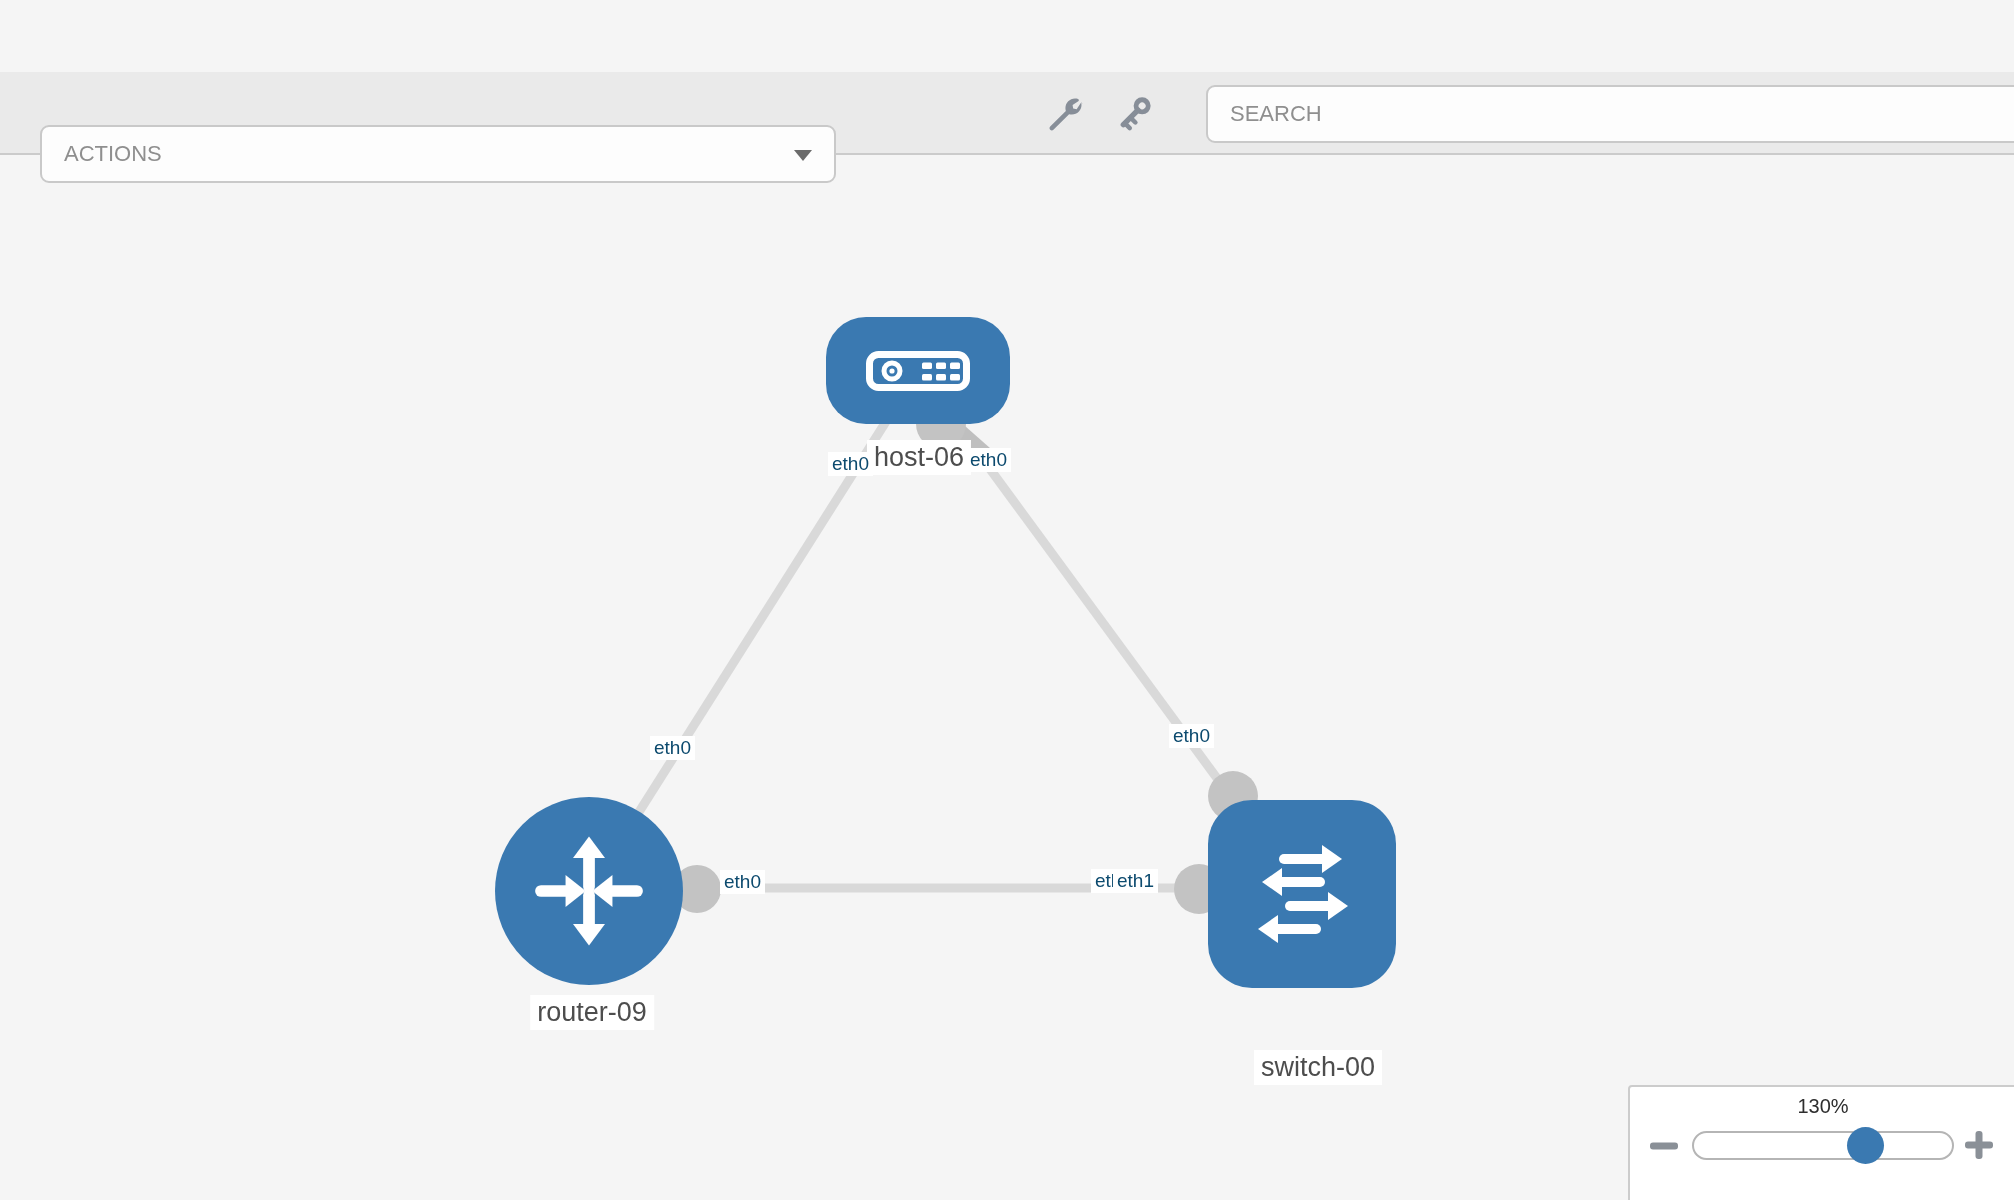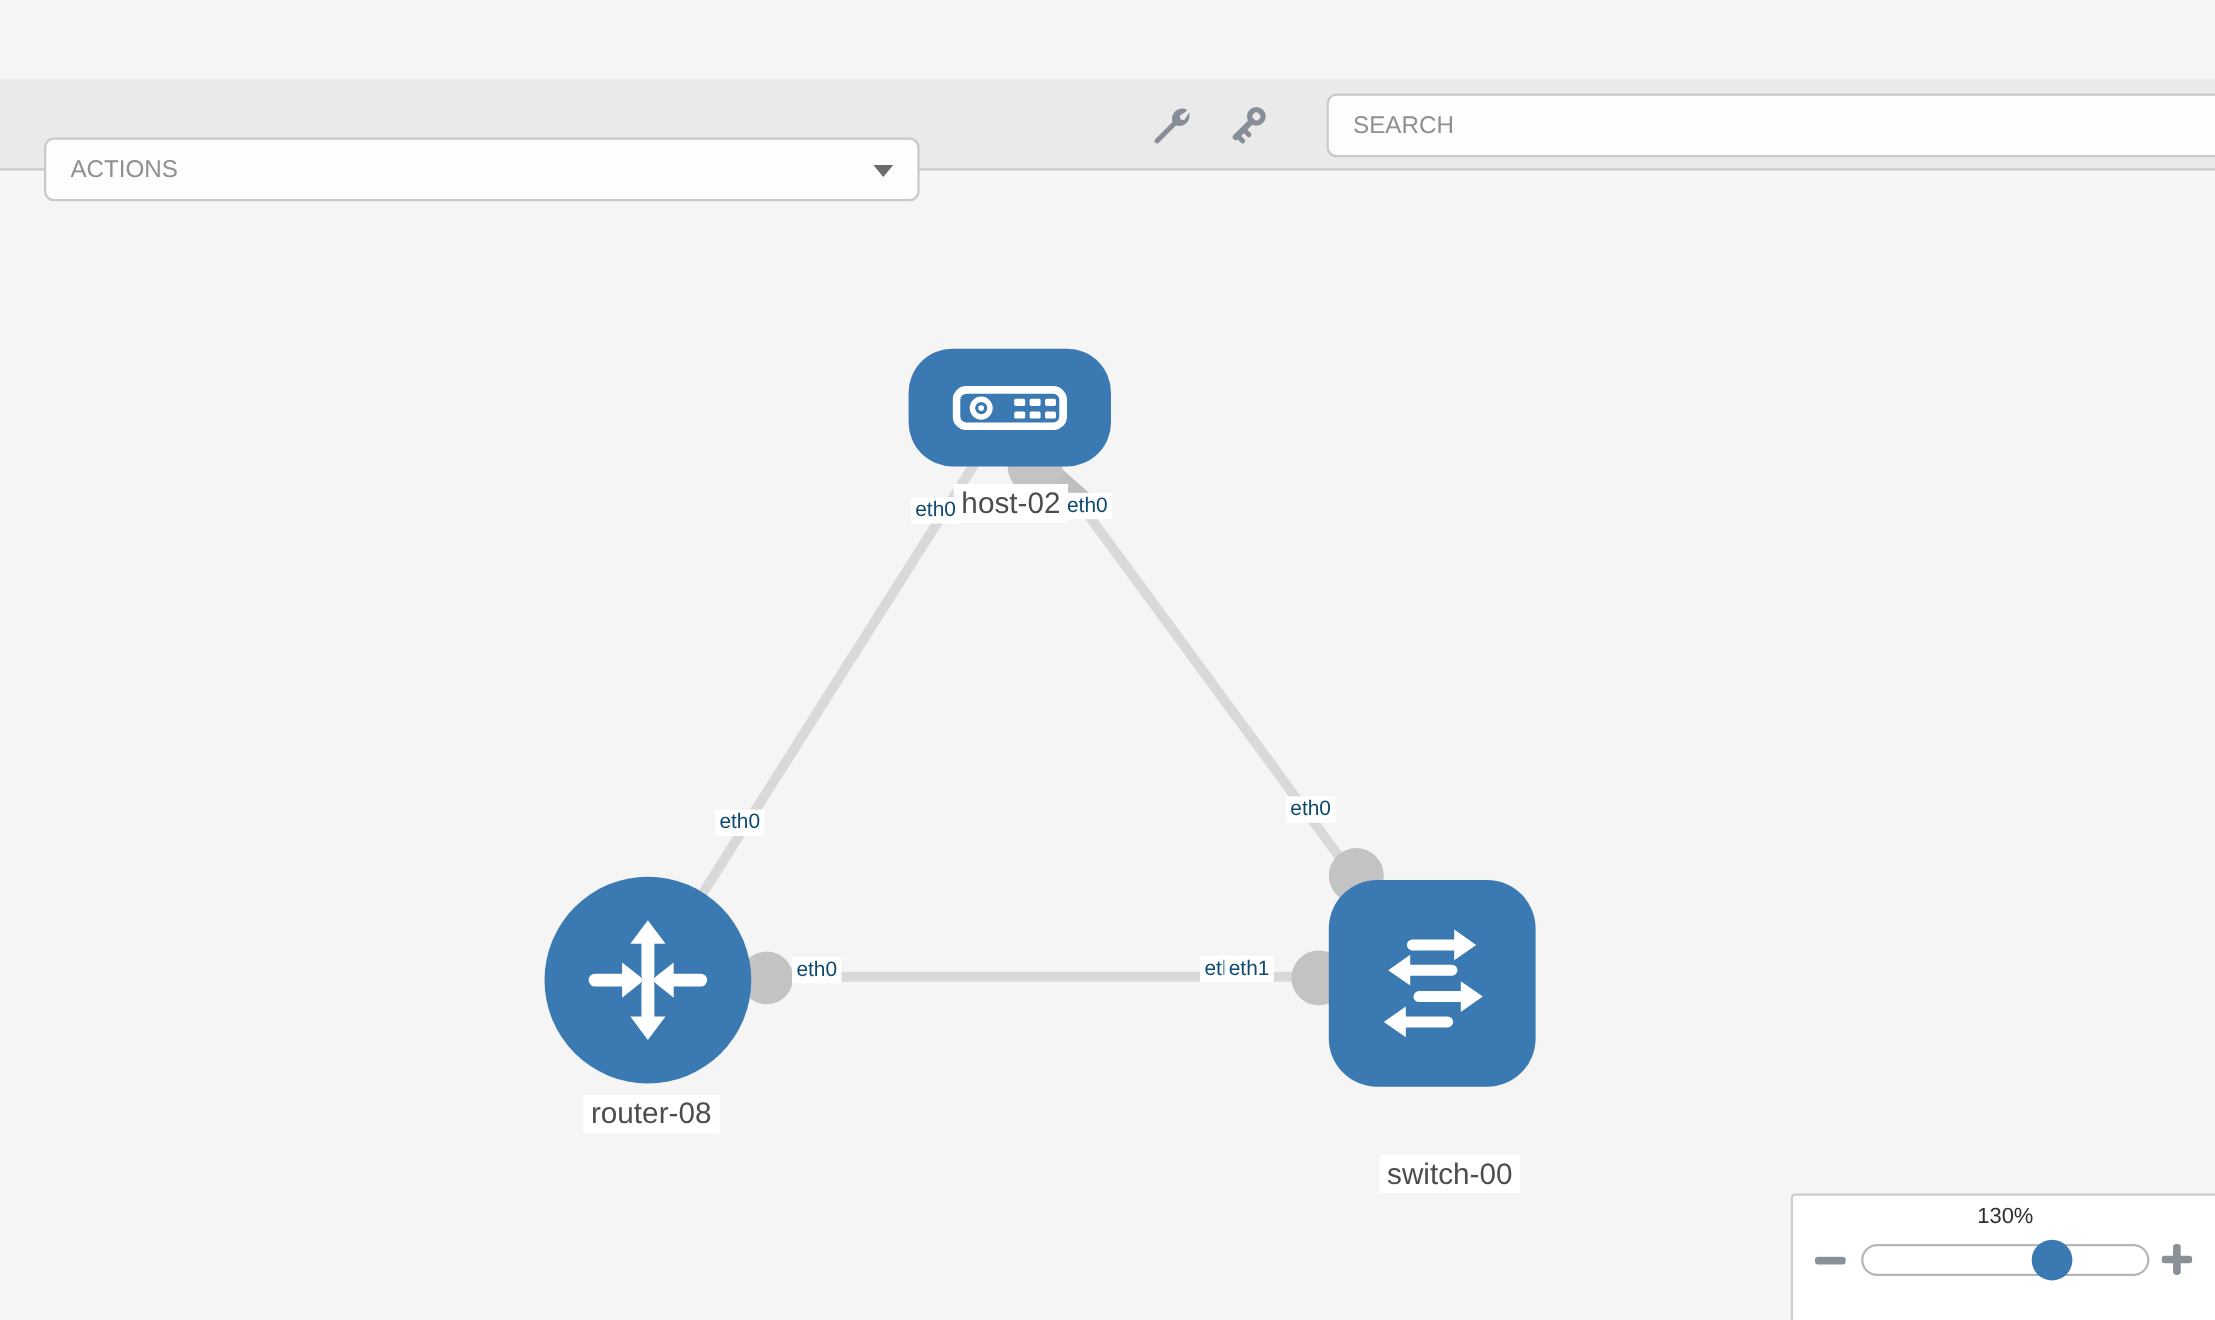--- a/index.html
+++ b/index.html
@@ -165,22 +165,22 @@
           <path d="M76 51 L36 51"></path>
             <polygon points="18,51 38,37 38,65" stroke="none"></polygon>
           <path d="M46 75 L86 75"></path>
             <polygon points="104,75 84,61 84,89" stroke="none"></polygon>
           <path d="M72 98 L32 98"></path>
             <polygon points="14,98 34,84 34,112" stroke="none"></polygon>
         </g>
       </svg>
     </div>
 
-    <span class="node-label lbl-host">host-02</span>
-    <span class="node-label lbl-router">router-08</span>
+    <span class="node-label lbl-host">host-06</span>
+    <span class="node-label lbl-router">router-09</span>
     <span class="node-label lbl-switch">switch-00</span>
 
     <span class="if-label if-l0-from">eth0</span>
     <span class="if-label if-l0-to">eth0</span>
     <span class="if-label if-l1-from">eth0</span>
     <span class="if-label if-l1-to">eth0</span>
     <span class="if-label if-l2-from">eth0</span>
     <span class="if-label if-l2-back">eth0</span>
     <span class="if-label if-l2-front">eth1</span>
   </div>

